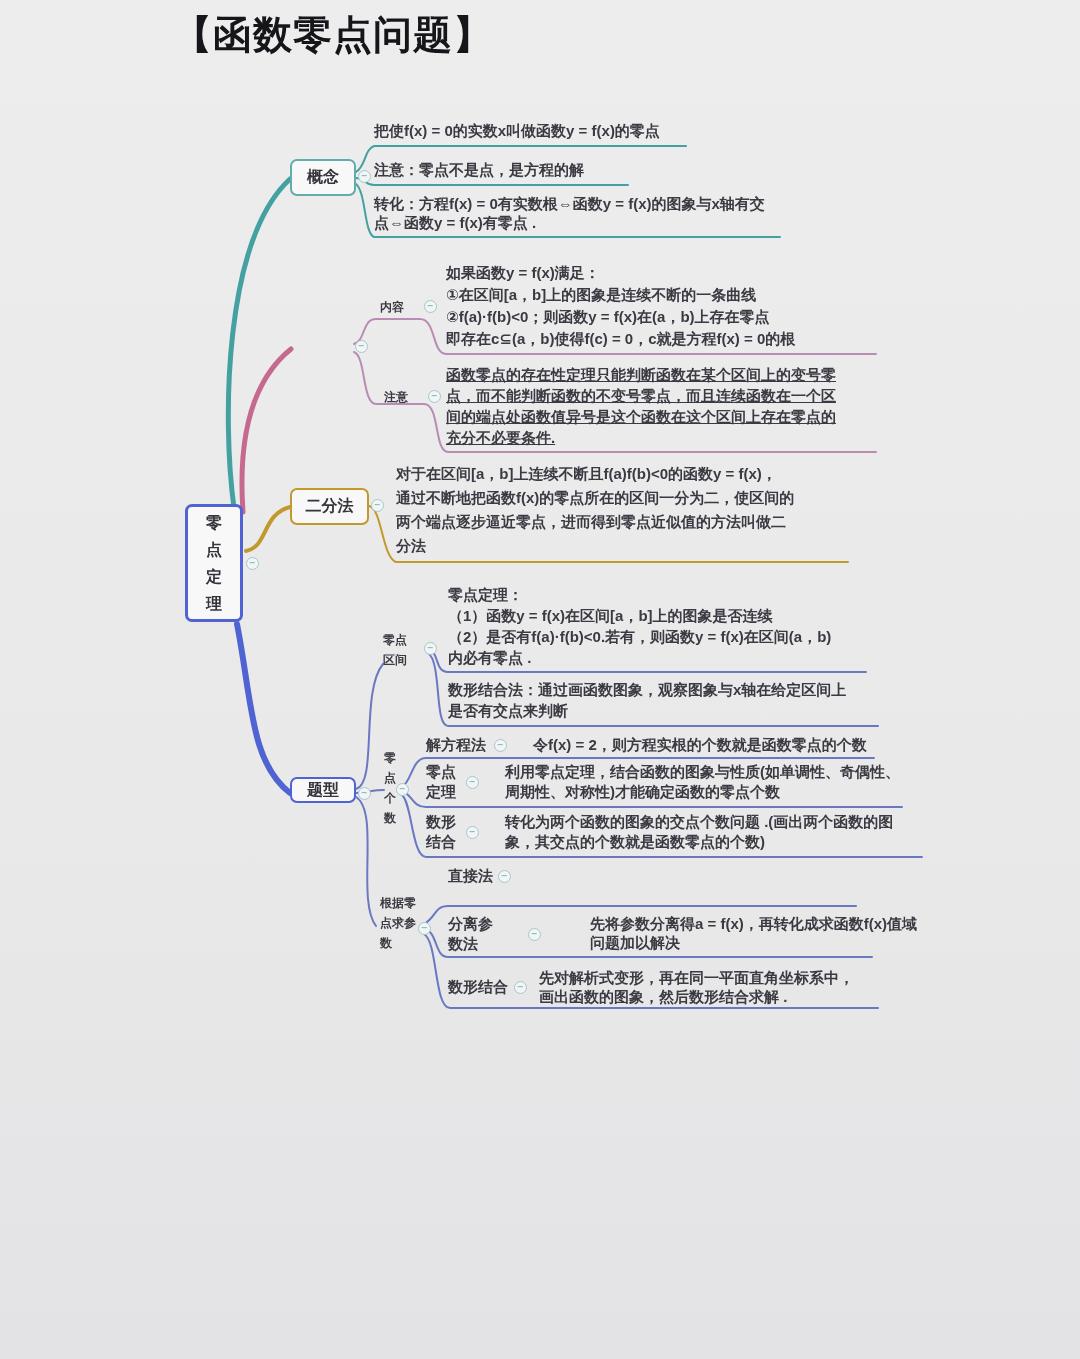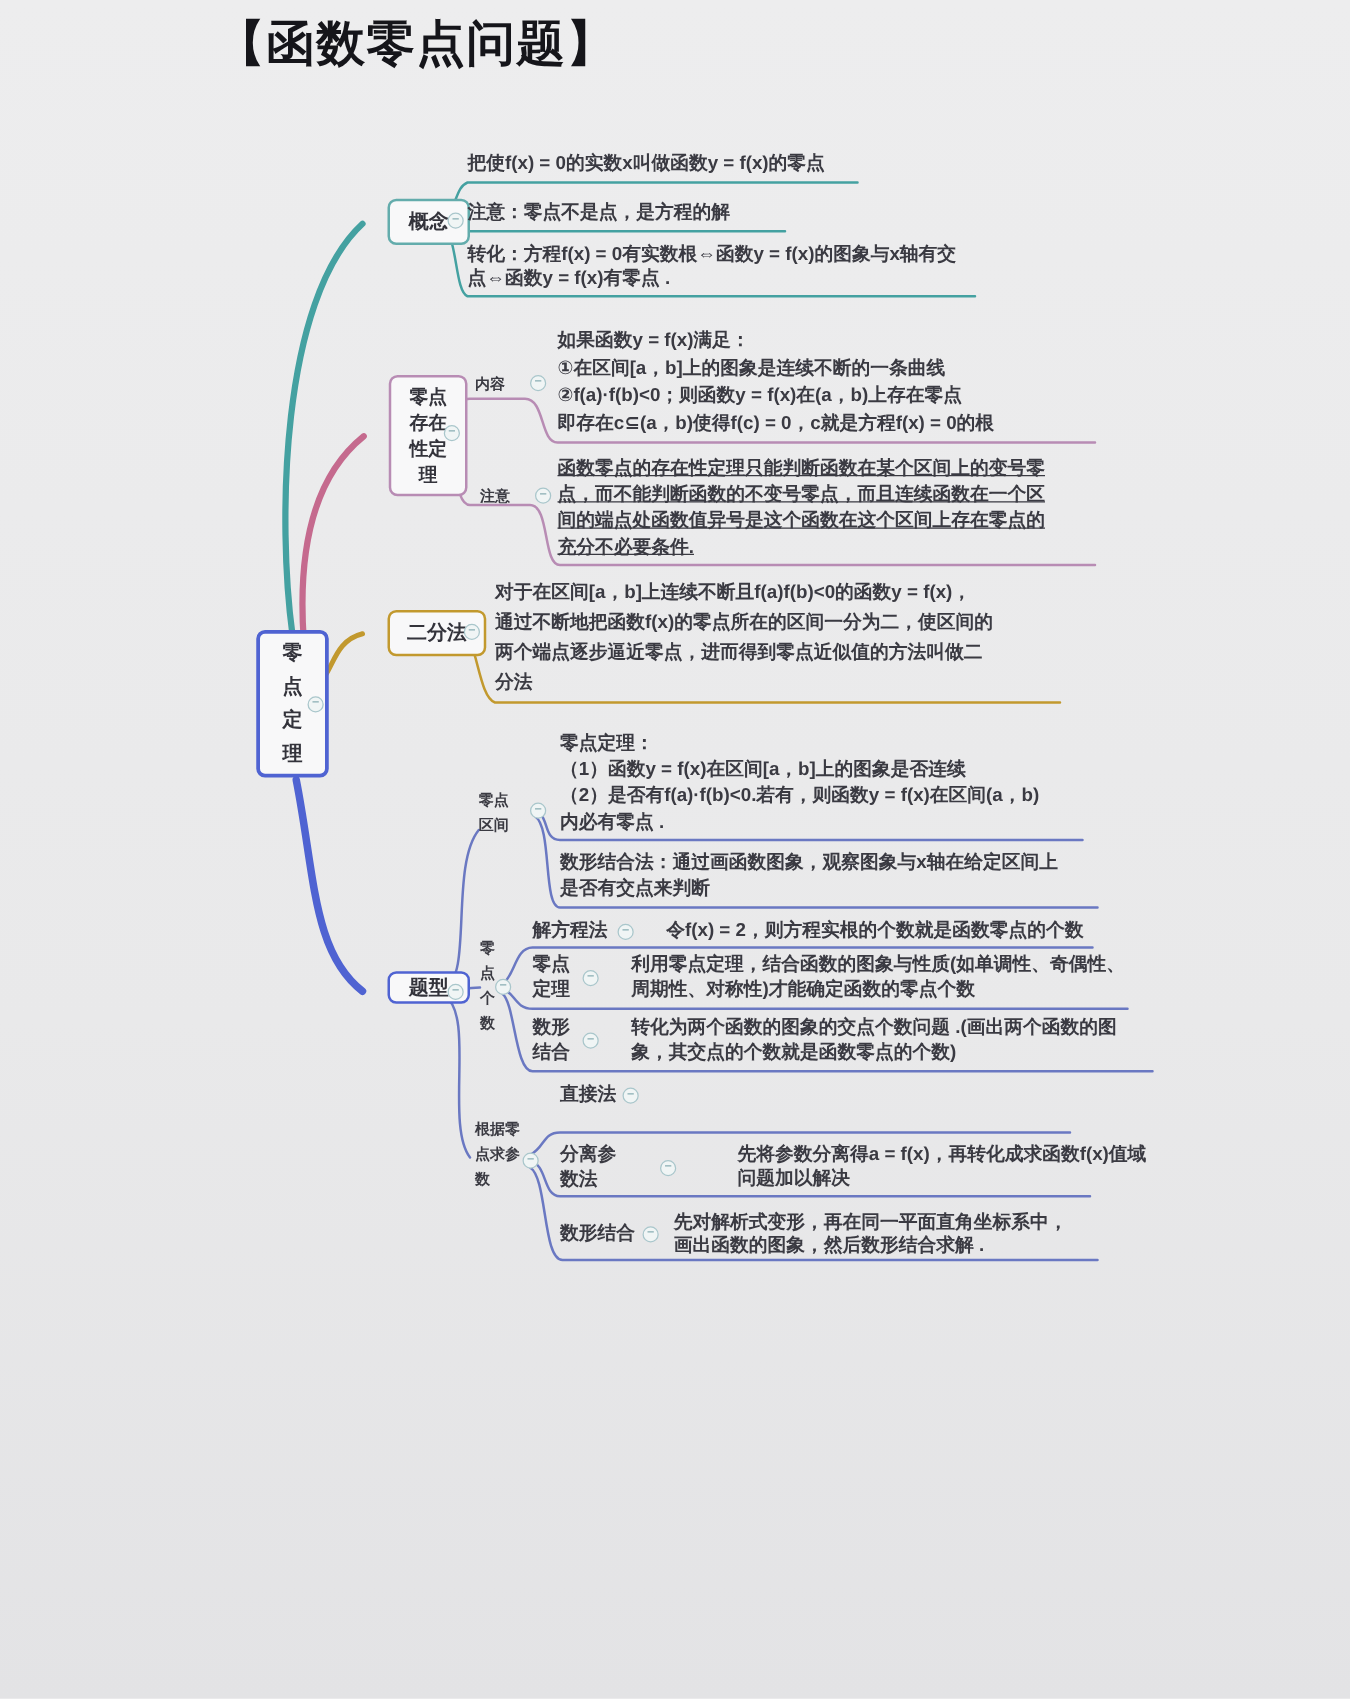--- a/index.html
+++ b/index.html
@@ -23,21 +23,21 @@
   .title{
     position:absolute;left:173px;top:8px;margin:0;
     font-family:"Liberation Serif","DejaVu Serif",serif;
     font-size:39px;font-weight:700;color:#15151a;letter-spacing:1px;
   }
 
   .node-box{
     position:absolute;box-sizing:border-box;
     background:#f8f8f9;border-radius:7px;
     display:flex;align-items:center;justify-content:center;
-    font-size:16px;font-weight:600;color:#33333b;text-align:center;margin-left:20px;
+    font-size:16px;font-weight:600;color:#33333b;text-align:center;
   }
   .bd-teal{border:2px solid var(--c-tealbox,#63acac);}
   .bd-mauve{border:2px solid var(--c-mauve,#b88cb4);}
   .bd-gold{border:2px solid var(--c-gold,#c2992e);}
   .bd-blue2{border:2px solid var(--c-blue,#4f63d2);}
   .bd-blue3{border:3px solid var(--c-blue,#4f63d2);}
   .wrapnarrow{width:34px;line-height:21px;font-size:15px;word-break:break-all;}
   .vtext{width:18px;line-height:27px;font-size:16px;word-break:break-all;}
 
   .leaf{
@@ -104,23 +104,20 @@
 
   <h1 class="title">【函数零点问题】</h1>
 
   <div class="node-box bd-blue3" style="left:185px;top:504px;width:58px;height:118px;">
     <span class="vtext">零点定理</span>
   </div>
 
   <div class="node-box bd-teal" style="left:290px;top:159px;width:66px;height:37px;">
     <span>概念</span>
   </div>
-  <div class="node-box bd-mauve" style="left:291px;top:300px;width:63px;height:97px;">
-    <span class="wrapnarrow">零点存在性定理</span>
-  </div>
   <div class="node-box bd-gold" style="left:290px;top:488px;width:79px;height:37px;">
     <span>二分法</span>
   </div>
   <div class="node-box bd-blue2" style="left:290px;top:777px;width:66px;height:26px;">
     <span>题型</span>
   </div>
 
   <div class="leaf lh20" style="left:374px;top:121px;width:330px;">把使f(x) = 0的实数x叫做函数y = f(x)的零点</div>
   <div class="leaf lh20" style="left:374px;top:160px;width:270px;">注意：零点不是点，是方程的解</div>
   <div class="leaf lh19" style="left:374px;top:194px;width:470px;">转化：方程f(x) = 0有实数根⇔函数y = f(x)的图象与x轴有交

